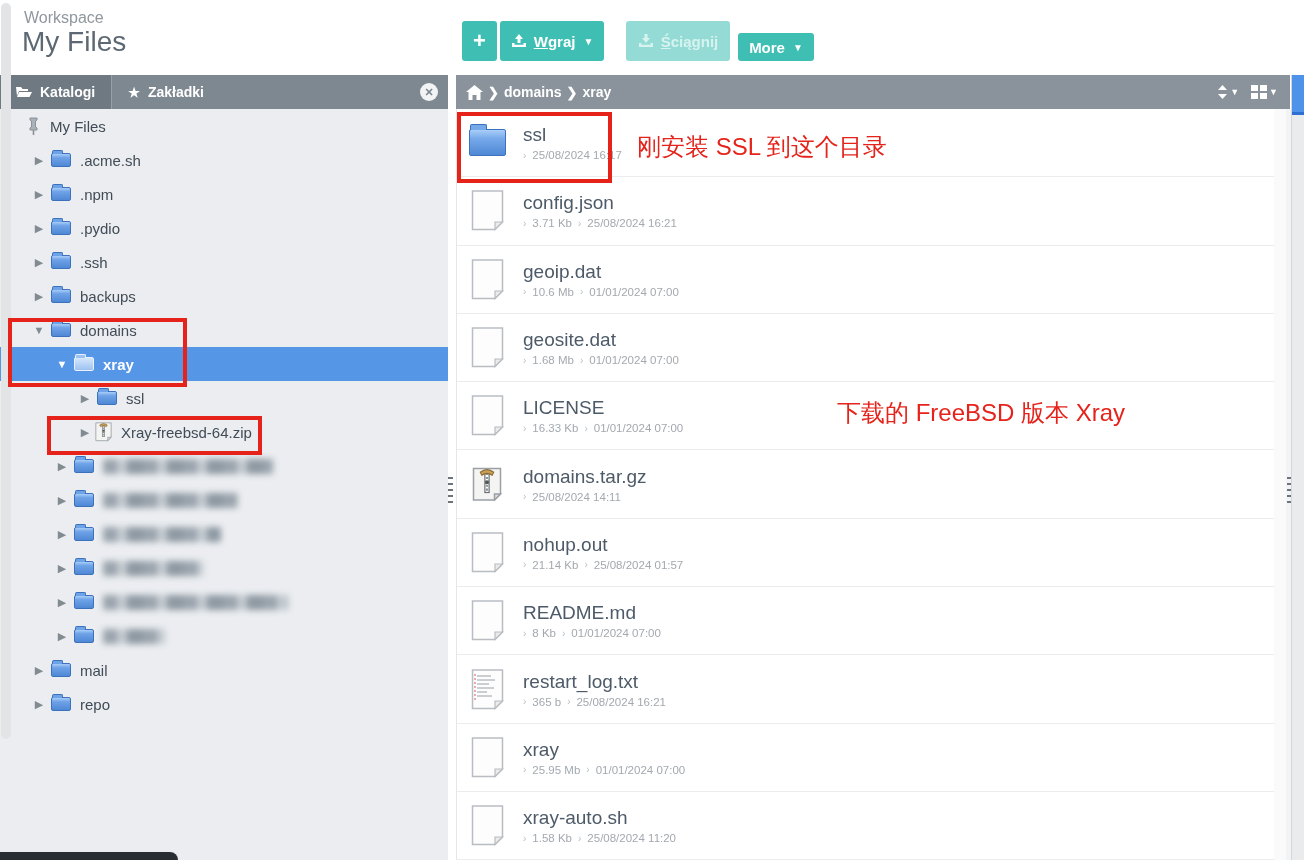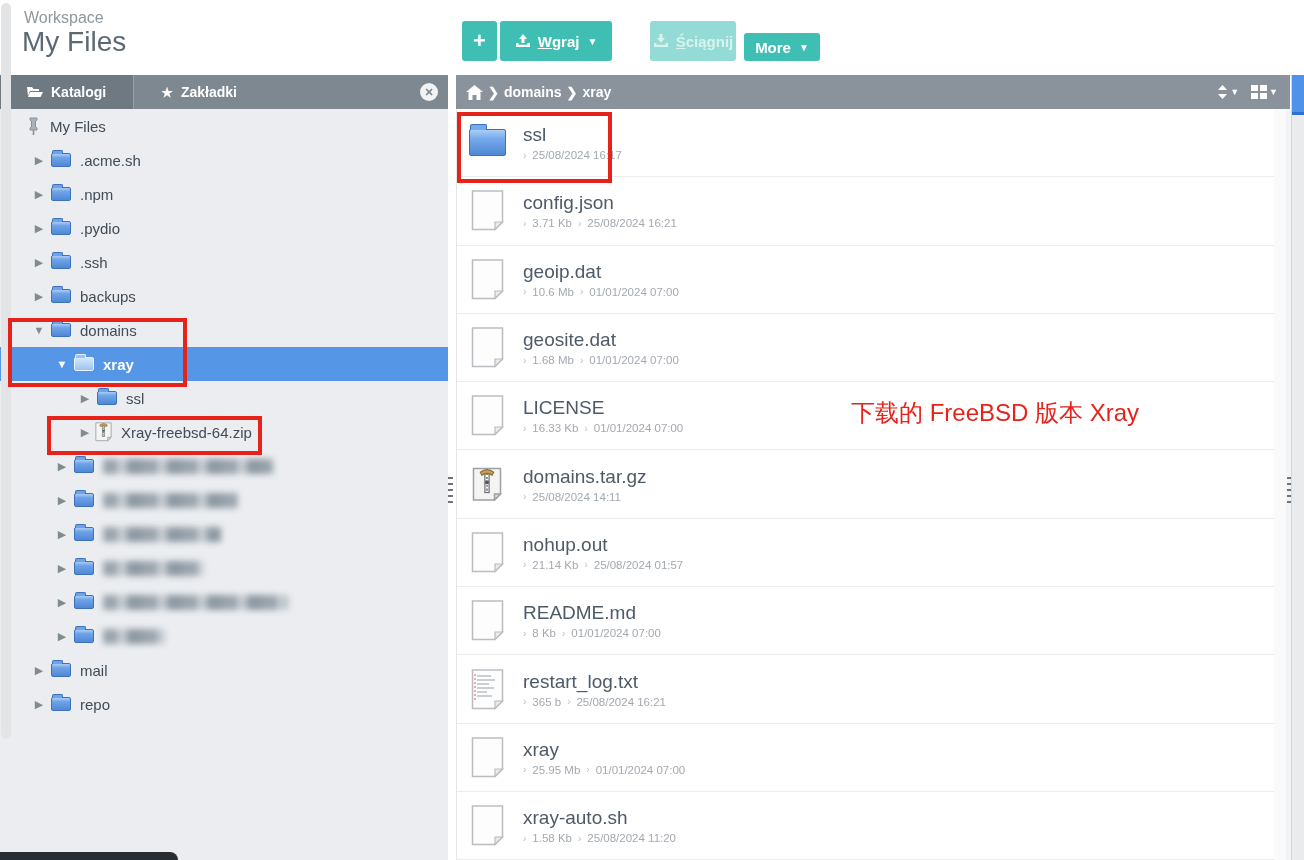--- a/index.html
+++ b/index.html
@@ -8,29 +8,29 @@
   
   .hdr{position:absolute;left:0;top:0;width:100%;height:75px;background:#fff;}
   .ws-label{position:absolute;left:24px;top:9px;font-size:16px;color:#8f979e;}
   .ws-title{position:absolute;left:22px;top:26px;font-size:28px;color:#5c6873;}
   .toolbar{position:absolute;left:462px;top:21px;height:40px;display:flex;align-items:stretch;}
   .btn{border:none;border-radius:3px;color:#fff;font-family:"Liberation Sans",sans-serif;
        font-size:15px;font-weight:bold;display:flex;align-items:center;justify-content:center;
        gap:7px;cursor:pointer;padding:0 14px;}
   .btn .ul{text-decoration:underline;}
   .btn-add{width:35px;padding:0;font-size:22px;margin-right:3px;}
-  .btn-upload{width:112px;margin-right:22px;}
-  .btn-download{width:86px;margin-right:8px;margin-left:16px;}
+  .btn-upload{width:104px;margin-right:22px;}
+  .btn-download{width:104px;margin-right:8px;}
   .btn-more{width:76px;margin-top:12px;}
   .caret{font-size:10px;margin-left:1px;}
   .trayicon{width:16px;height:15px;display:inline-block;}
 
   
   .tabbar{position:absolute;left:0;top:75px;width:448px;height:34px;background:#7e8890;display:flex;align-items:stretch;}
-  .tab{display:flex;align-items:center;gap:8px;color:#fff;font-size:14px;font-weight:bold;padding:0 27px;cursor:pointer;}
+  .tab{display:flex;align-items:center;gap:8px;color:#fff;font-size:14px;font-weight:bold;padding:0 16px;cursor:pointer;}
   .tab.active{background:#6e7982;border-right:1px solid #97a0a7;}
   .tab .ticon{font-size:13px;}
   .tab-close{margin-left:auto;align-self:center;margin-right:10px;width:18px;height:18px;border-radius:50%;
      background:#f2f3f4;color:#7e8890;font-size:11px;font-weight:bold;display:flex;align-items:center;justify-content:center;cursor:pointer;}
 
   
   .crumbbar{position:absolute;left:456px;top:75px;width:834px;height:34px;background:#8a939b;display:flex;align-items:center;color:#fff;}
   .crumbbar .home{margin-left:10px;width:17px;height:15px;}
   .crumb-sep{font-size:13px;font-weight:bold;margin:0 5px;}
   .crumb{font-size:14px;font-weight:bold;cursor:pointer;}
@@ -491,19 +491,20 @@
     </div>
 
   <div class="rstrip">
     <div class="blue"></div>
   </div>
 
   <div class="redbox" style="left:8px;top:318px;width:171px;height:61px;"></div>
   <div class="redbox" style="left:47px;top:416px;width:207px;height:31px;"></div>
   <div class="redbox" style="left:457px;top:112px;width:147px;height:63px;"></div>
 
-  <div class="rednote" style="left:837px;top:320px;margin-left:14px;">
+  <div class="rednote" style="left:637px;top:128px;">刚安装 SSL 到这个目录</div>
+  <div class="rednote" style="left:837px;top:320px;">
     <div>下载的 FreeBSD 版本 Xray</div>
   </div>
 
   <div class="status-pop"></div>
 
 </div>
 
 </body></html>

